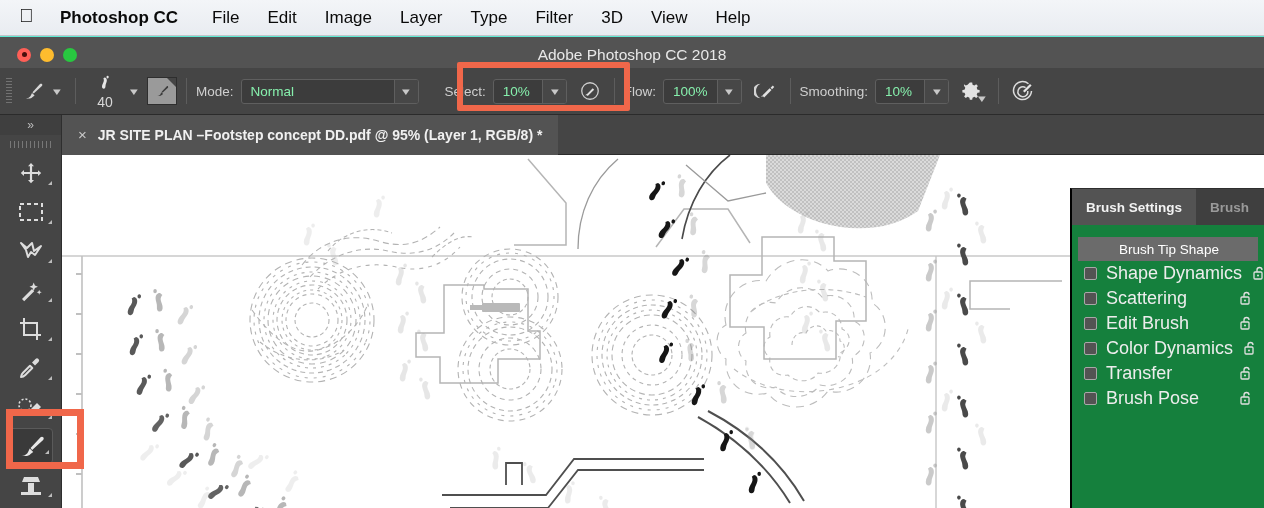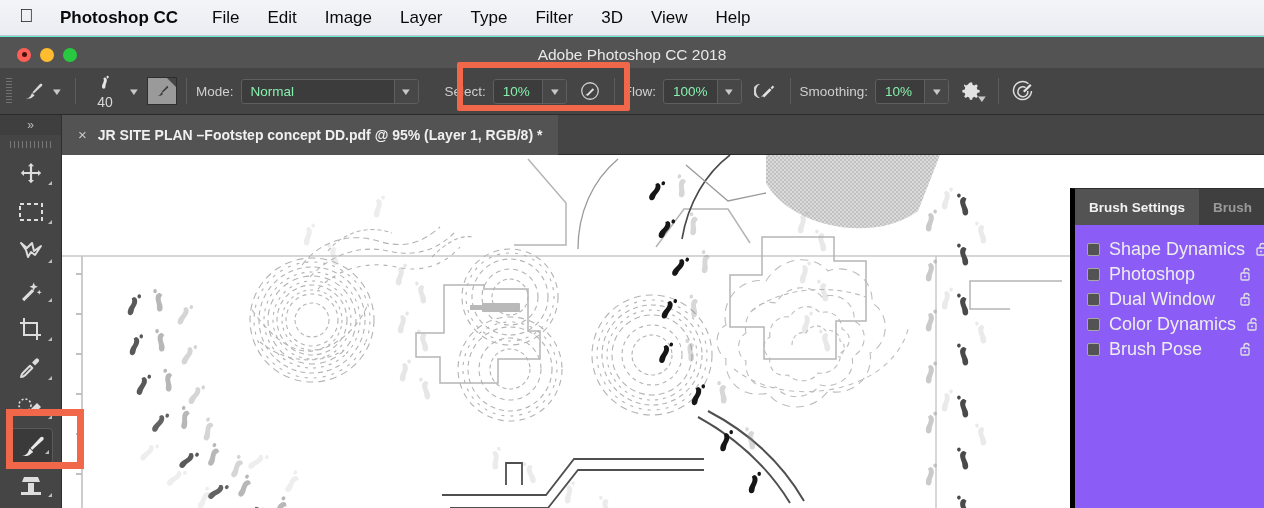--- a/index.html
+++ b/index.html
@@ -158,21 +158,21 @@
   
   .canvas-area {
     position:absolute; left:62px; top:155px; width:1202px; height:353px;
     background:#ffffff; overflow:hidden;
   }
   .plan { position:absolute; left:0; top:0; width:1202px; height:353px; }
 
   
   .panel {
     position:absolute; left:1070px; top:188px; width:194px; height:320px;
-    background:#8b5cf6; border-left:5px solid #000000; border-top:1px solid #2e2e2e;
+    background:#15803d; border-left:2px solid #000000; border-top:1px solid #2e2e2e;
     overflow:hidden;
   }
   .panel-tabs { display:flex; height:36px; background:#3f3f3f; }
   .ptab {
     display:flex; align-items:center; padding:0 14px;
     font-size:13.5px; font-weight:bold; color:#9a9a9a; white-space:nowrap;
   }
   .ptab.active { background:#535353; color:#f2f2f2; }
   .panel-body { padding:12px 0 0 0; }
   .brushes-btn-row { display:flex; justify-content:center; padding:0 0 14px 0; }
@@ -668,49 +668,52 @@
     </svg>
   </div>
 
   <div class="panel">
     <div class="panel-tabs">
       <div class="ptab active">Brush Settings</div>
       <div class="ptab">Brush</div>
     </div>
     <div class="panel-body">
 
+      <div class="opt-row header">
+        <span>Brush Tip Shape</span>
+      </div>
 
       <div class="opt-row">
         <span class="cb"></span>
         <span class="opt-label">Shape Dynamics</span>
         <span class="lockwrap">
           <svg width="13" height="15" viewBox="0 0 13 15">
               <path d="M4 6V4a2.5 2.5 0 015 0" fill="none" stroke="#e0e0e0" stroke-width="1.3"></path>
               <rect x="1" y="6" width="8" height="7" rx="1" fill="none" stroke="#e0e0e0" stroke-width="1.3"></rect>
               <circle cx="5" cy="9.6" r="1" fill="#e0e0e0"></circle>
             </svg>
         </span>
       </div>
 
       <div class="opt-row">
         <span class="cb"></span>
-        <span class="opt-label">Photoshop</span>
+        <span class="opt-label">Scattering</span>
         <span class="lockwrap">
           <svg width="13" height="15" viewBox="0 0 13 15">
               <path d="M4 6V4a2.5 2.5 0 015 0" fill="none" stroke="#e0e0e0" stroke-width="1.3"></path>
               <rect x="1" y="6" width="8" height="7" rx="1" fill="none" stroke="#e0e0e0" stroke-width="1.3"></rect>
               <circle cx="5" cy="9.6" r="1" fill="#e0e0e0"></circle>
             </svg>
         </span>
       </div>
 
 
       <div class="opt-row">
         <span class="cb"></span>
-        <span class="opt-label">Dual Window</span>
+        <span class="opt-label">Edit Brush</span>
         <span class="lockwrap">
           <svg width="13" height="15" viewBox="0 0 13 15">
               <path d="M4 6V4a2.5 2.5 0 015 0" fill="none" stroke="#e0e0e0" stroke-width="1.3"></path>
               <rect x="1" y="6" width="8" height="7" rx="1" fill="none" stroke="#e0e0e0" stroke-width="1.3"></rect>
               <circle cx="5" cy="9.6" r="1" fill="#e0e0e0"></circle>
             </svg>
         </span>
       </div>
 
       <div class="opt-row">
@@ -718,20 +721,31 @@
         <span class="opt-label">Color Dynamics</span>
         <span class="lockwrap">
           <svg width="13" height="15" viewBox="0 0 13 15">
               <path d="M4 6V4a2.5 2.5 0 015 0" fill="none" stroke="#e0e0e0" stroke-width="1.3"></path>
               <rect x="1" y="6" width="8" height="7" rx="1" fill="none" stroke="#e0e0e0" stroke-width="1.3"></rect>
               <circle cx="5" cy="9.6" r="1" fill="#e0e0e0"></circle>
             </svg>
         </span>
       </div>
 
+      <div class="opt-row">
+        <span class="cb"></span>
+        <span class="opt-label">Transfer</span>
+        <span class="lockwrap">
+          <svg width="13" height="15" viewBox="0 0 13 15">
+              <path d="M4 6V4a2.5 2.5 0 015 0" fill="none" stroke="#e0e0e0" stroke-width="1.3"></path>
+              <rect x="1" y="6" width="8" height="7" rx="1" fill="none" stroke="#e0e0e0" stroke-width="1.3"></rect>
+              <circle cx="5" cy="9.6" r="1" fill="#e0e0e0"></circle>
+            </svg>
+        </span>
+      </div>
 
       <div class="opt-row">
         <span class="cb"></span>
         <span class="opt-label">Brush Pose</span>
         <span class="lockwrap">
           <svg width="13" height="15" viewBox="0 0 13 15">
               <path d="M4 6V4a2.5 2.5 0 015 0" fill="none" stroke="#e0e0e0" stroke-width="1.3"></path>
               <rect x="1" y="6" width="8" height="7" rx="1" fill="none" stroke="#e0e0e0" stroke-width="1.3"></rect>
               <circle cx="5" cy="9.6" r="1" fill="#e0e0e0"></circle>
             </svg>

